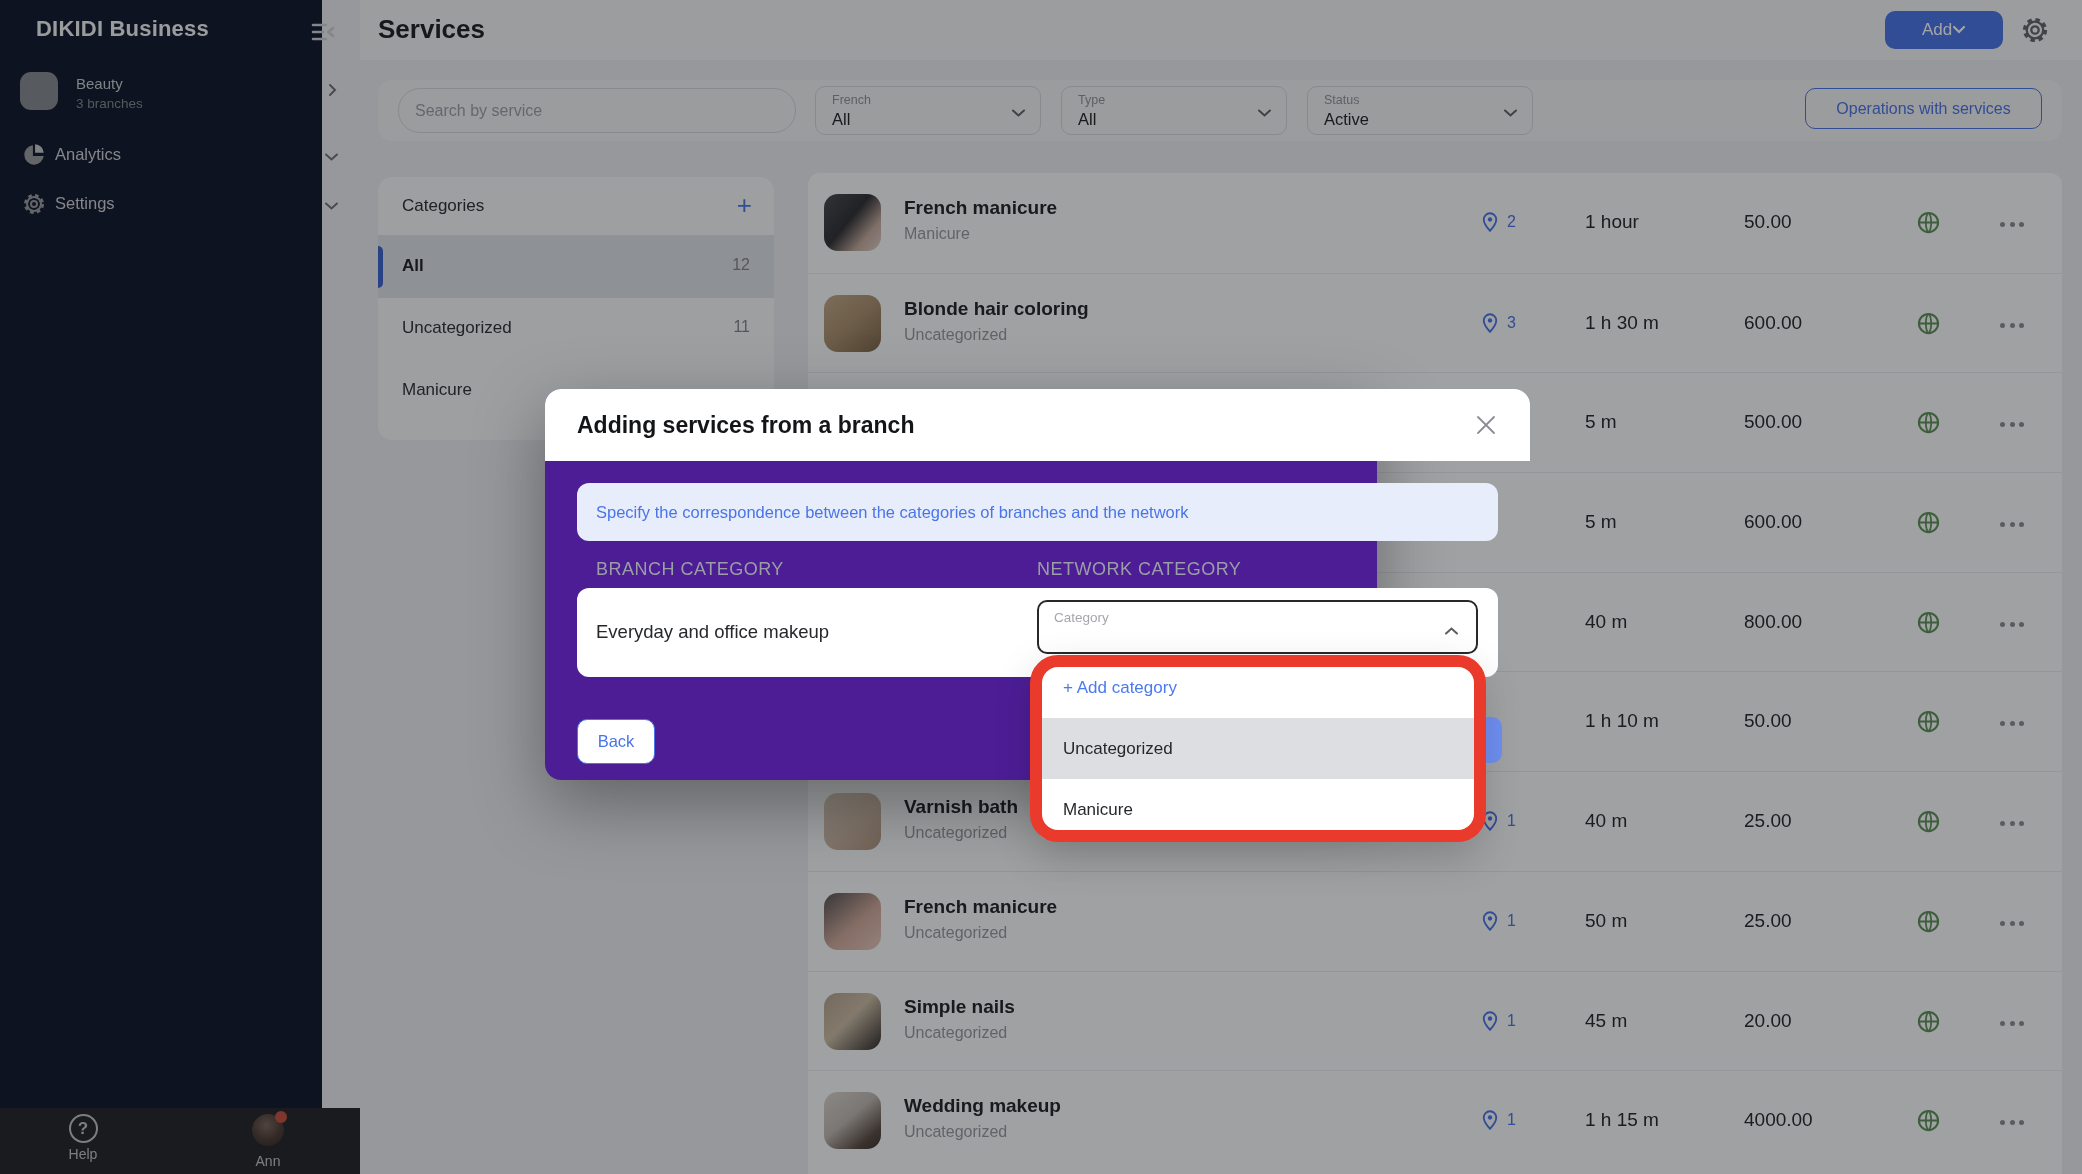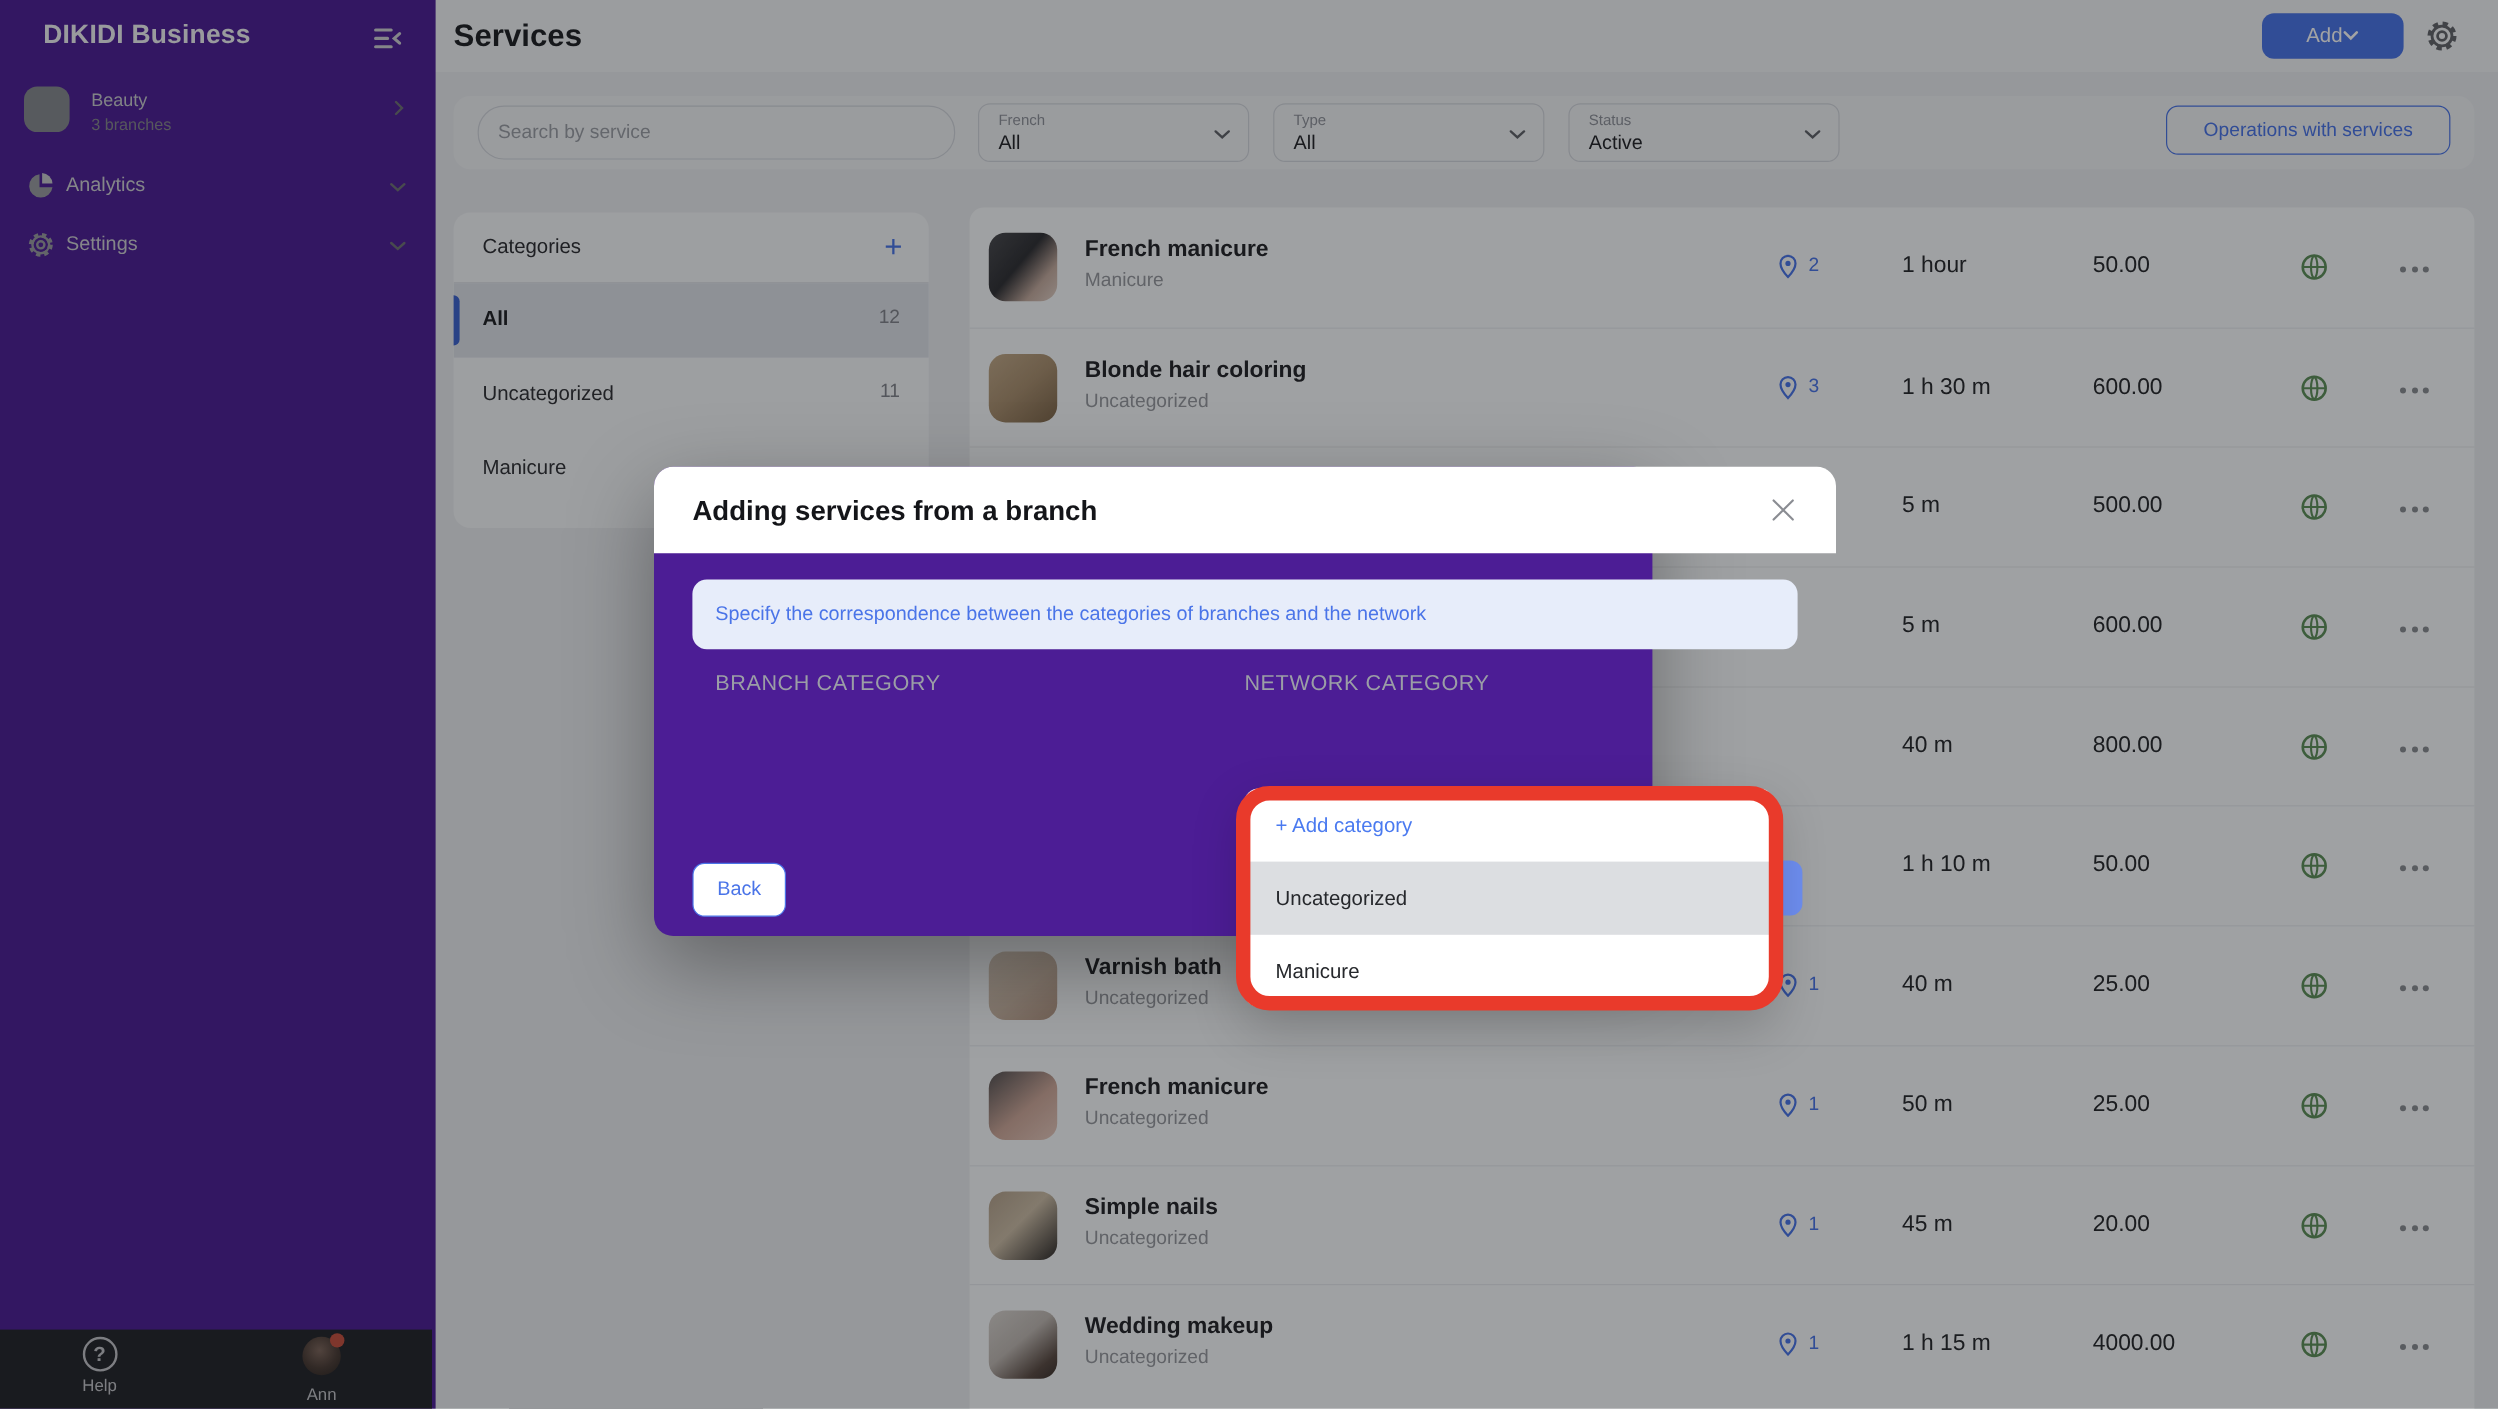--- a/index.html
+++ b/index.html
@@ -1,20 +1,20 @@
 <!DOCTYPE html>
 <html><head>
 <meta charset="utf-8">
 <style>
   * { margin:0; padding:0; box-sizing:border-box; }
   html,body { width:2082px; height:1174px; overflow:hidden; }
   body { font-family:"Liberation Sans","DejaVu Sans",sans-serif; position:relative; background:#eceef1; }
 
   
-  .sidebar { position:absolute; left:0; top:0; width:363px; height:1174px; background:#4c1d95; z-index:10; }
+  .sidebar { position:absolute; left:0; top:0; width:322px; height:1174px; background:#0f172a; z-index:10; }
   .sb-title { position:absolute; left:36px; top:16px; font-size:22px; font-weight:700; color:#f1f2f4; letter-spacing:.2px; }
   .sb-collapse { position:absolute; left:308px; top:17px; width:32px; height:32px; cursor:pointer; }
   .sb-account { position:absolute; left:0; top:70px; width:360px; height:52px; cursor:pointer; }
   .sb-avatar { position:absolute; left:20px; top:2px; width:38px; height:38px; border-radius:11px; background:#87898e; }
   .sb-acc-name { position:absolute; left:76px; top:5px; font-size:15px; color:#c9cbce; }
   .sb-acc-sub { position:absolute; left:76px; top:26px; font-size:13.5px; color:#85878c; }
   .sb-acc-chev { position:absolute; left:324px; top:12px; }
   .sb-nav { position:absolute; left:0; width:360px; height:44px; cursor:pointer; }
   .sb-nav .ic { position:absolute; left:21px; top:8px; }
   .sb-nav .lbl { position:absolute; left:55px; top:11px; font-size:16.5px; color:#cfd0d3; }
@@ -473,20 +473,31 @@
           <path d="M4 4l16 16M20 4L4 20" stroke="#8b8d93" stroke-width="1.8" stroke-linecap="round"></path>
         </svg>
     </div>
   </div>
   <div class="modal-banner">
     <span>Specify the correspondence between the categories of branches and the network</span>
   </div>
   <div class="col-lbl" style="left:51px">BRANCH CATEGORY</div>
   <div class="col-lbl" style="left:492px">NETWORK CATEGORY</div>
 
+  <div class="mrow-card">
+    <div class="branch-cat">Everyday and office makeup</div>
+    <div class="cat-select">
+      <span class="ph">Category</span>
+      <span class="chev-up">
+        <svg width="15" height="10" viewBox="0 0 15 10">
+            <path d="M2 7.5L7.5 2.5 13 7.5" stroke="#5a5c61" stroke-width="2" fill="none" stroke-linecap="round"></path>
+          </svg>
+      </span>
+    </div>
+  </div>
 
   <button class="back-btn">Back</button>
   <button class="primary-sliver"></button>
 </div>
 
 <div class="dropdown">
   <div class="dd-item dd-add">+ Add category</div>
   <div class="dd-item dd-highlight">Uncategorized</div>
   <div class="dd-item">Manicure</div>
 </div>

